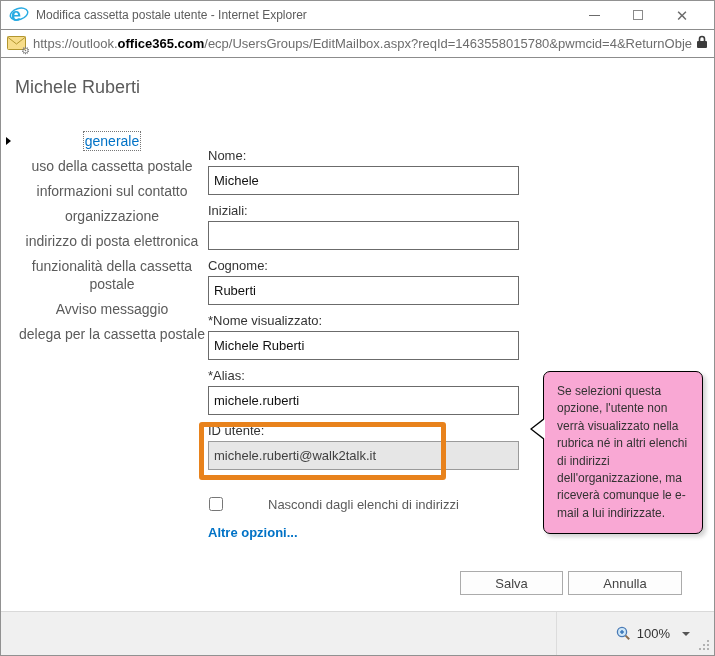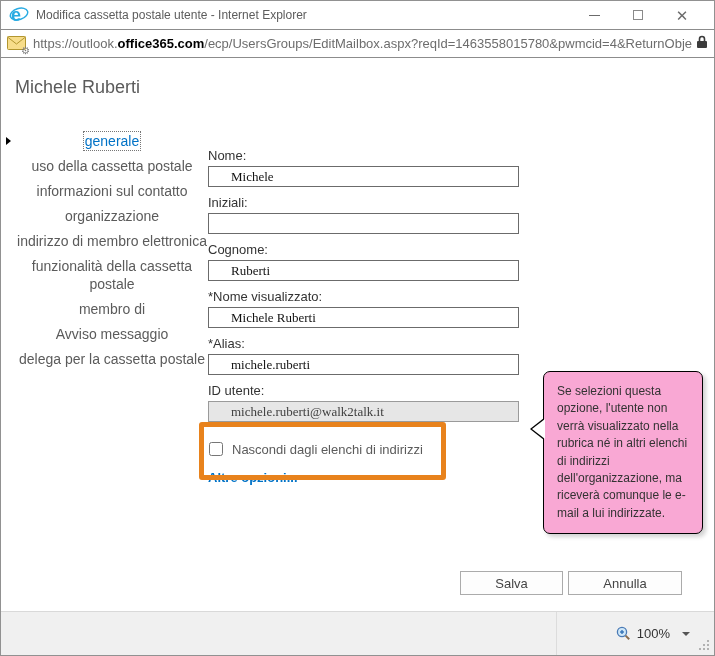--- a/index.html
+++ b/index.html
@@ -47,25 +47,25 @@
   .nav-marker {
     position:absolute; left:-11px; top:5px; width:0; height:0;
     border-top:4px solid transparent; border-bottom:4px solid transparent; border-left:5px solid #000;
   }
 
   
   .form { position:absolute; left:207px; top:147px; width:311px; }
   .field { margin-bottom:8px; }
   .field-label { display:block; font-size:13px; line-height:15px; color:#333; margin-bottom:3px; }
   .field input[type=text] {
-    width:311px; height:21px; border:1px solid #6b6b6b; background:#fff;
-    font-family:Liberation Serif, serif; font-size:13px; color:#111; padding:0 22px;
+    width:311px; height:29px; border:1px solid #6b6b6b; background:#fff;
+    font-family:Liberation Sans, sans-serif; font-size:13px; color:#111; padding:0 5px;
   }
   .field input.input-disabled { background:#e6e6e6; border-color:#9a9a9a; color:#404040; }
-  .checkbox-row { display:flex; align-items:center; margin:18px 0 10px 0; height:18px; }
+  .checkbox-row { display:flex; align-items:center; margin:25px 0 10px 0; height:18px;gap:36px; }
   .checkbox-row input[type=checkbox] { width:14px; height:14px; margin:0 9px 0 1px; accent-color:#fff; }
   .checkbox-row .cb-label { font-size:13px; color:#5b5b5b; }
   .more-options { font-size:13px; font-weight:600; color:#0072c6; text-decoration:none; display:inline-block; }
 
   
   .highlight-box {
     position:absolute; left:198px; top:421px; width:247px; height:58px;
     border:5px solid #e8821c; border-radius:3px; pointer-events:none;
   }
 
@@ -161,23 +161,22 @@
   <h1 class="page-title">Michele Ruberti</h1>
 
   <ul class="nav">
     <li class="selected">
       <span class="nav-marker"></span>
       <span class="sel-text">generale</span>
     </li>
     <li>uso della cassetta postale</li>
     <li>informazioni sul contatto</li>
     <li>organizzazione</li>
-    <li>indirizzo di membro elettronica</li>
+    <li>indirizzo di posta elettronica</li>
     <li>funzionalità della cassetta postale</li>
-    <li>membro di</li>
     <li>Avviso messaggio</li>
     <li>delega per la cassetta postale</li>
   </ul>
 
   <div class="form">
     <div class="field">
       <label class="field-label">Nome:</label>
       <input type="text" value="Michele" style="">
     </div>
     <div class="field">

